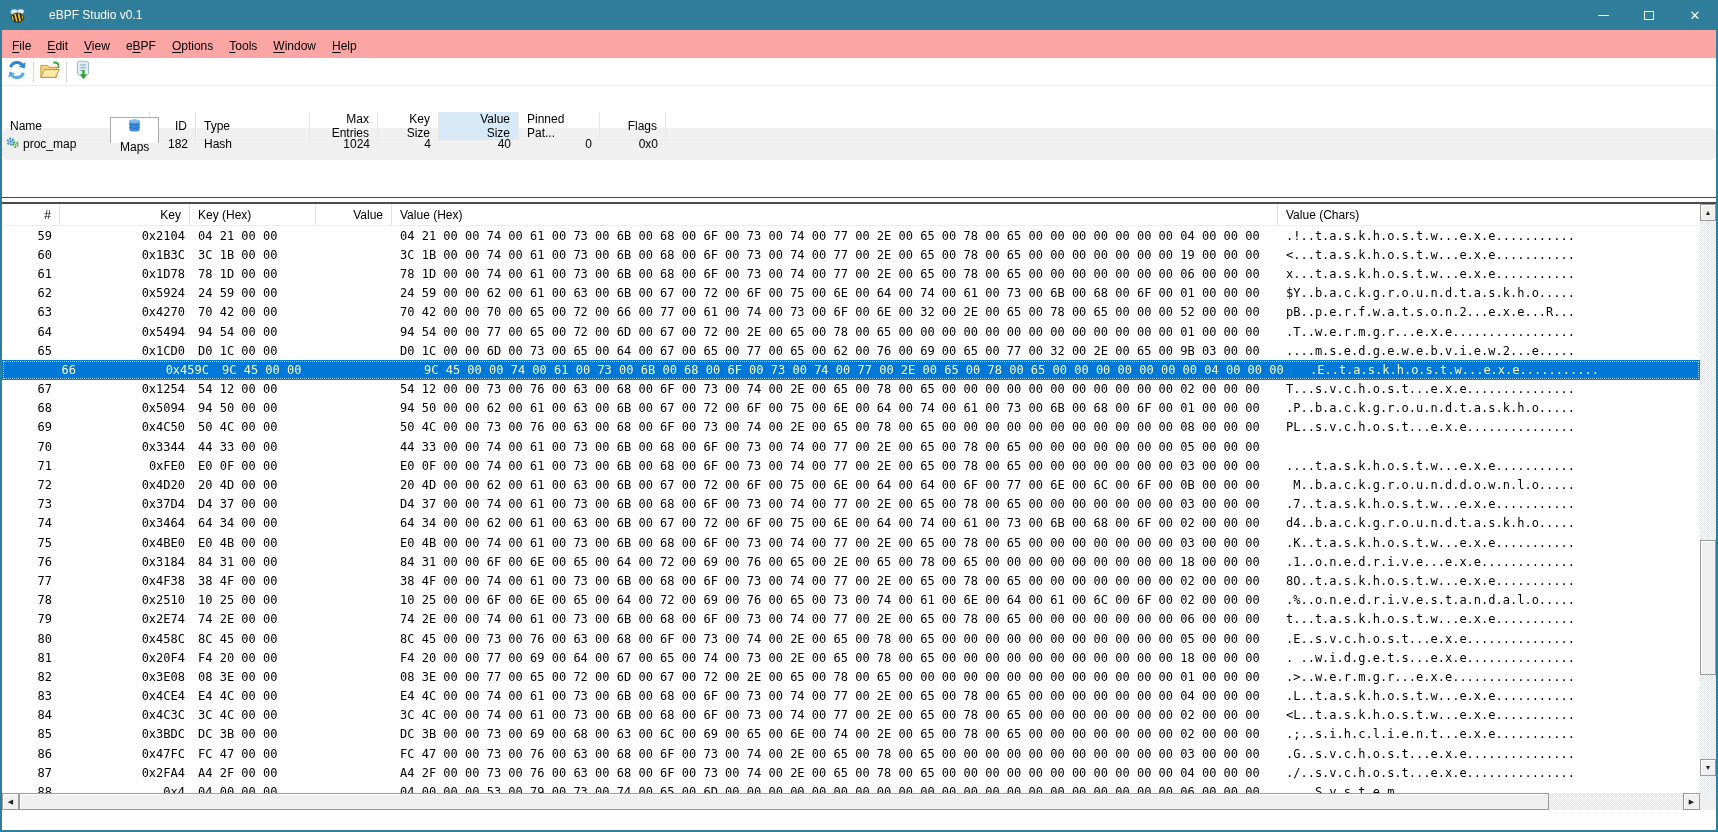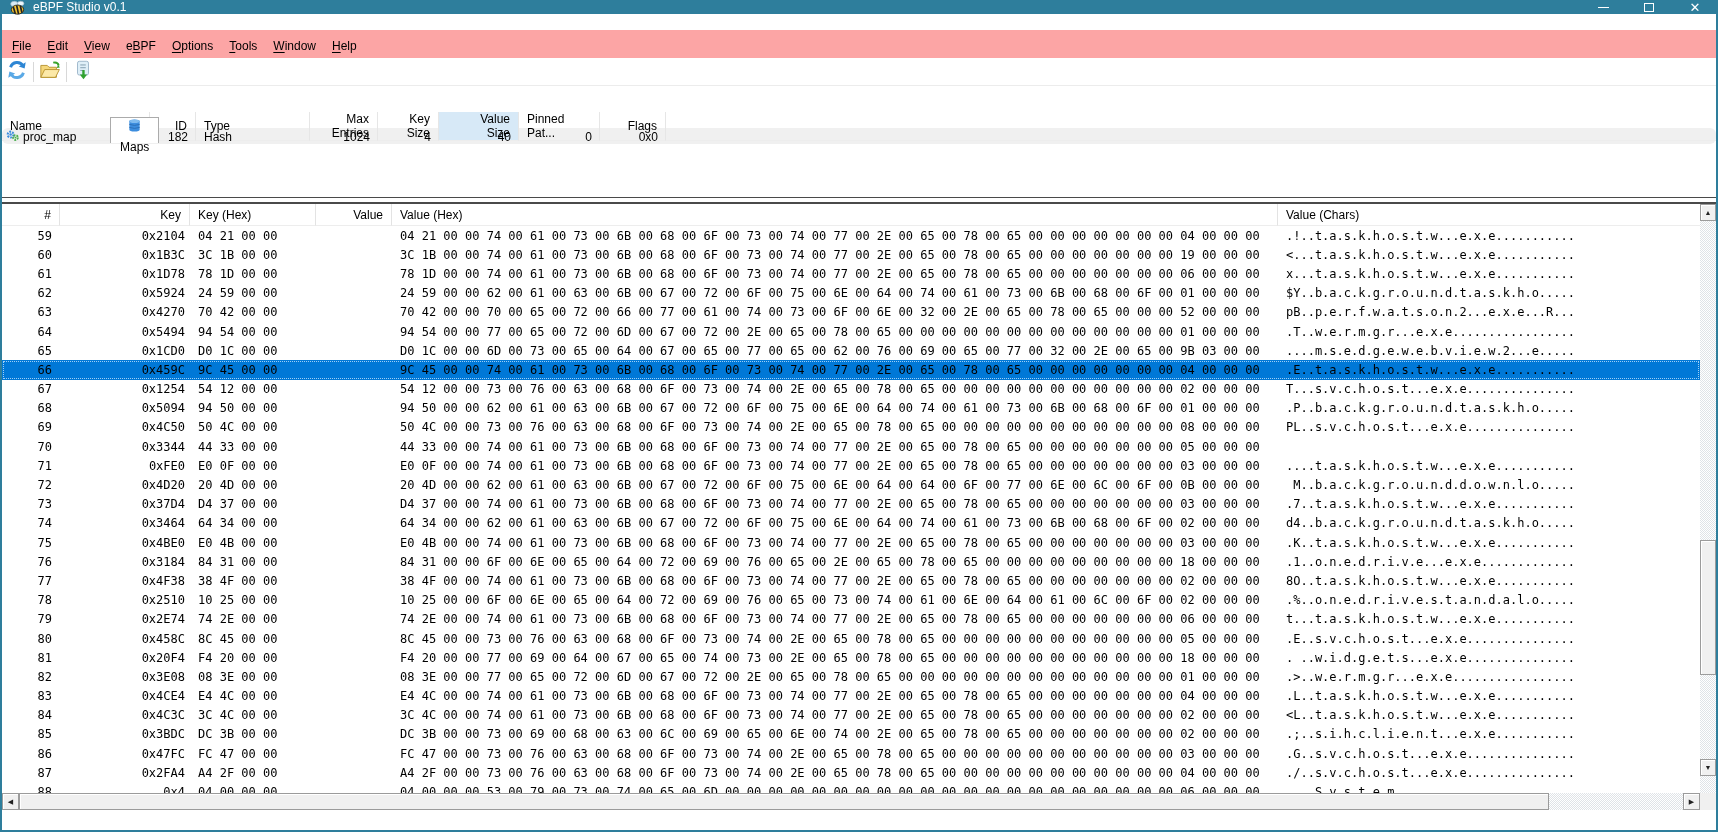--- a/index.html
+++ b/index.html
@@ -1,22 +1,22 @@
 <!DOCTYPE html>
 <html><head>
 <meta charset="utf-8">
 <style>
   * { margin:0; padding:0; box-sizing:border-box; }
   html,body { width:1718px; height:832px; overflow:hidden; background:#fff;
               font-family:"Liberation Sans", sans-serif; font-size:12px; color:#000; }
   .window { position:absolute; inset:0; border:2px solid #2E7E9C; border-top:none; }
 
   
-  .titlebar { position:absolute; left:-2px; right:-2px; top:0; height:14px; background:#2E7E9C;
-              display:flex; align-items:center; color:#fff; }
+  .titlebar { position:absolute; left:-2px; right:-2px; top:0; height:30px; background:#2E7E9C;
+              display:flex; align-items:center; color:#fff;gap:16px; }
   .app-icon { width:17px; height:17px; margin:0 7px 0 9px; flex:none; }
   .title-text { font-size:12px; }
   .win-controls { margin-left:auto; display:flex; height:100%; }
   .win-btn { width:46px; height:100%; display:flex; align-items:center; justify-content:center; color:#fff; }
   .glyph-min { width:11px; height:1px; background:#fff; }
   .glyph-max { width:10px; height:9px; border:1px solid #fff; }
   .glyph-close { font-size:13px; line-height:1; }
 
   
   .menubar { position:absolute; left:0; right:0; top:30px; height:28px; background:#fca5a5;
@@ -42,21 +42,21 @@
   
   .maps-panel { position:absolute; left:0; right:0; top:112px; height:85px; background:#fff; }
   .maps-header, .maps-row { display:grid;
       grid-template-columns:148px 46px 114px 68px 61px 80px 81px 66px 1fr; height:16px;
       align-items:center; }
   .maps-header .hc { height:100%; display:flex; align-items:center; border-right:1px solid #E6E6E6;
                      padding:0 8px; border-bottom:1px solid #EDEDED; }
   .maps-header .hc:last-child { border-right:none; }
   .hc.r, .mc.r { justify-content:flex-end; text-align:right; }
   .hc.sorted { background:#D7E9F7;padding-left:33px; }
-  .maps-row { height:16px; background:#F0F0F0;border-radius:6px; }
+  .maps-row { height:32px; background:#F0F0F0;border-radius:6px; }
   .mc { display:flex; align-items:center; padding:0 8px; }
   .mc.name { padding-left:3px; gap:3px; }
   .mc.name svg { width:15px; height:15px; flex:none; }
 
   
   .splitter { position:absolute; left:0; right:0; top:197px; height:7px; background:#fff;
               border-top:1px solid #4A4A4A; border-bottom:2px solid #4A4A4A; }
 
   
   .entries-panel { position:absolute; left:0; right:16px; top:204px; bottom:37px; background:#fff; overflow:hidden; }
@@ -64,21 +64,21 @@
                     height:22px; }
   .entries-header .hc { display:flex; align-items:center; border-right:1px solid #E3E3E3;
                         padding:0 8px; border-bottom:1px solid #EDEDED; }
   .entries-header .hc:last-child { border-right:none; }
   .erows { position:absolute; left:0; right:0; top:22px; bottom:0; overflow:hidden; }
   .erow { display:grid; grid-template-columns:58px 130px 126px 76px 886px 1fr; height:19.2px;
           align-items:center; font-family:"DejaVu Sans Mono", monospace; font-size:12px; }
   .erow .c { white-space:pre; overflow:hidden; padding:0 8px; }
   .erow .c.r { text-align:right; padding-right:8px; }
   .erow .c.key { padding-right:5px; }
-  .erow.selected { background:#0078D7; color:#000000; outline:1px dotted #9ECFF5; outline-offset:-2px; }
+  .erow.selected { background:#0078D7; color:#fef9c3; outline:1px dotted #9ECFF5; outline-offset:-2px;padding-left:24px; }
 
   
   .sb-track { background:#e9edf1;
       background-image:repeating-conic-gradient(#ffffff 0% 25%, #dfe3e7 25% 50%);
       background-size:2px 2px; }
   .vscroll { position:absolute; right:0; top:204px; bottom:37px; width:16px; }
   .vscroll .btn, .hscroll .btn {
       position:absolute; background:#F0F0F0; border:1px solid #9B9B9B;
       box-shadow:inset 1px 1px 0 #fff; display:flex; align-items:center; justify-content:center;
       font-size:7px; color:#222; }

